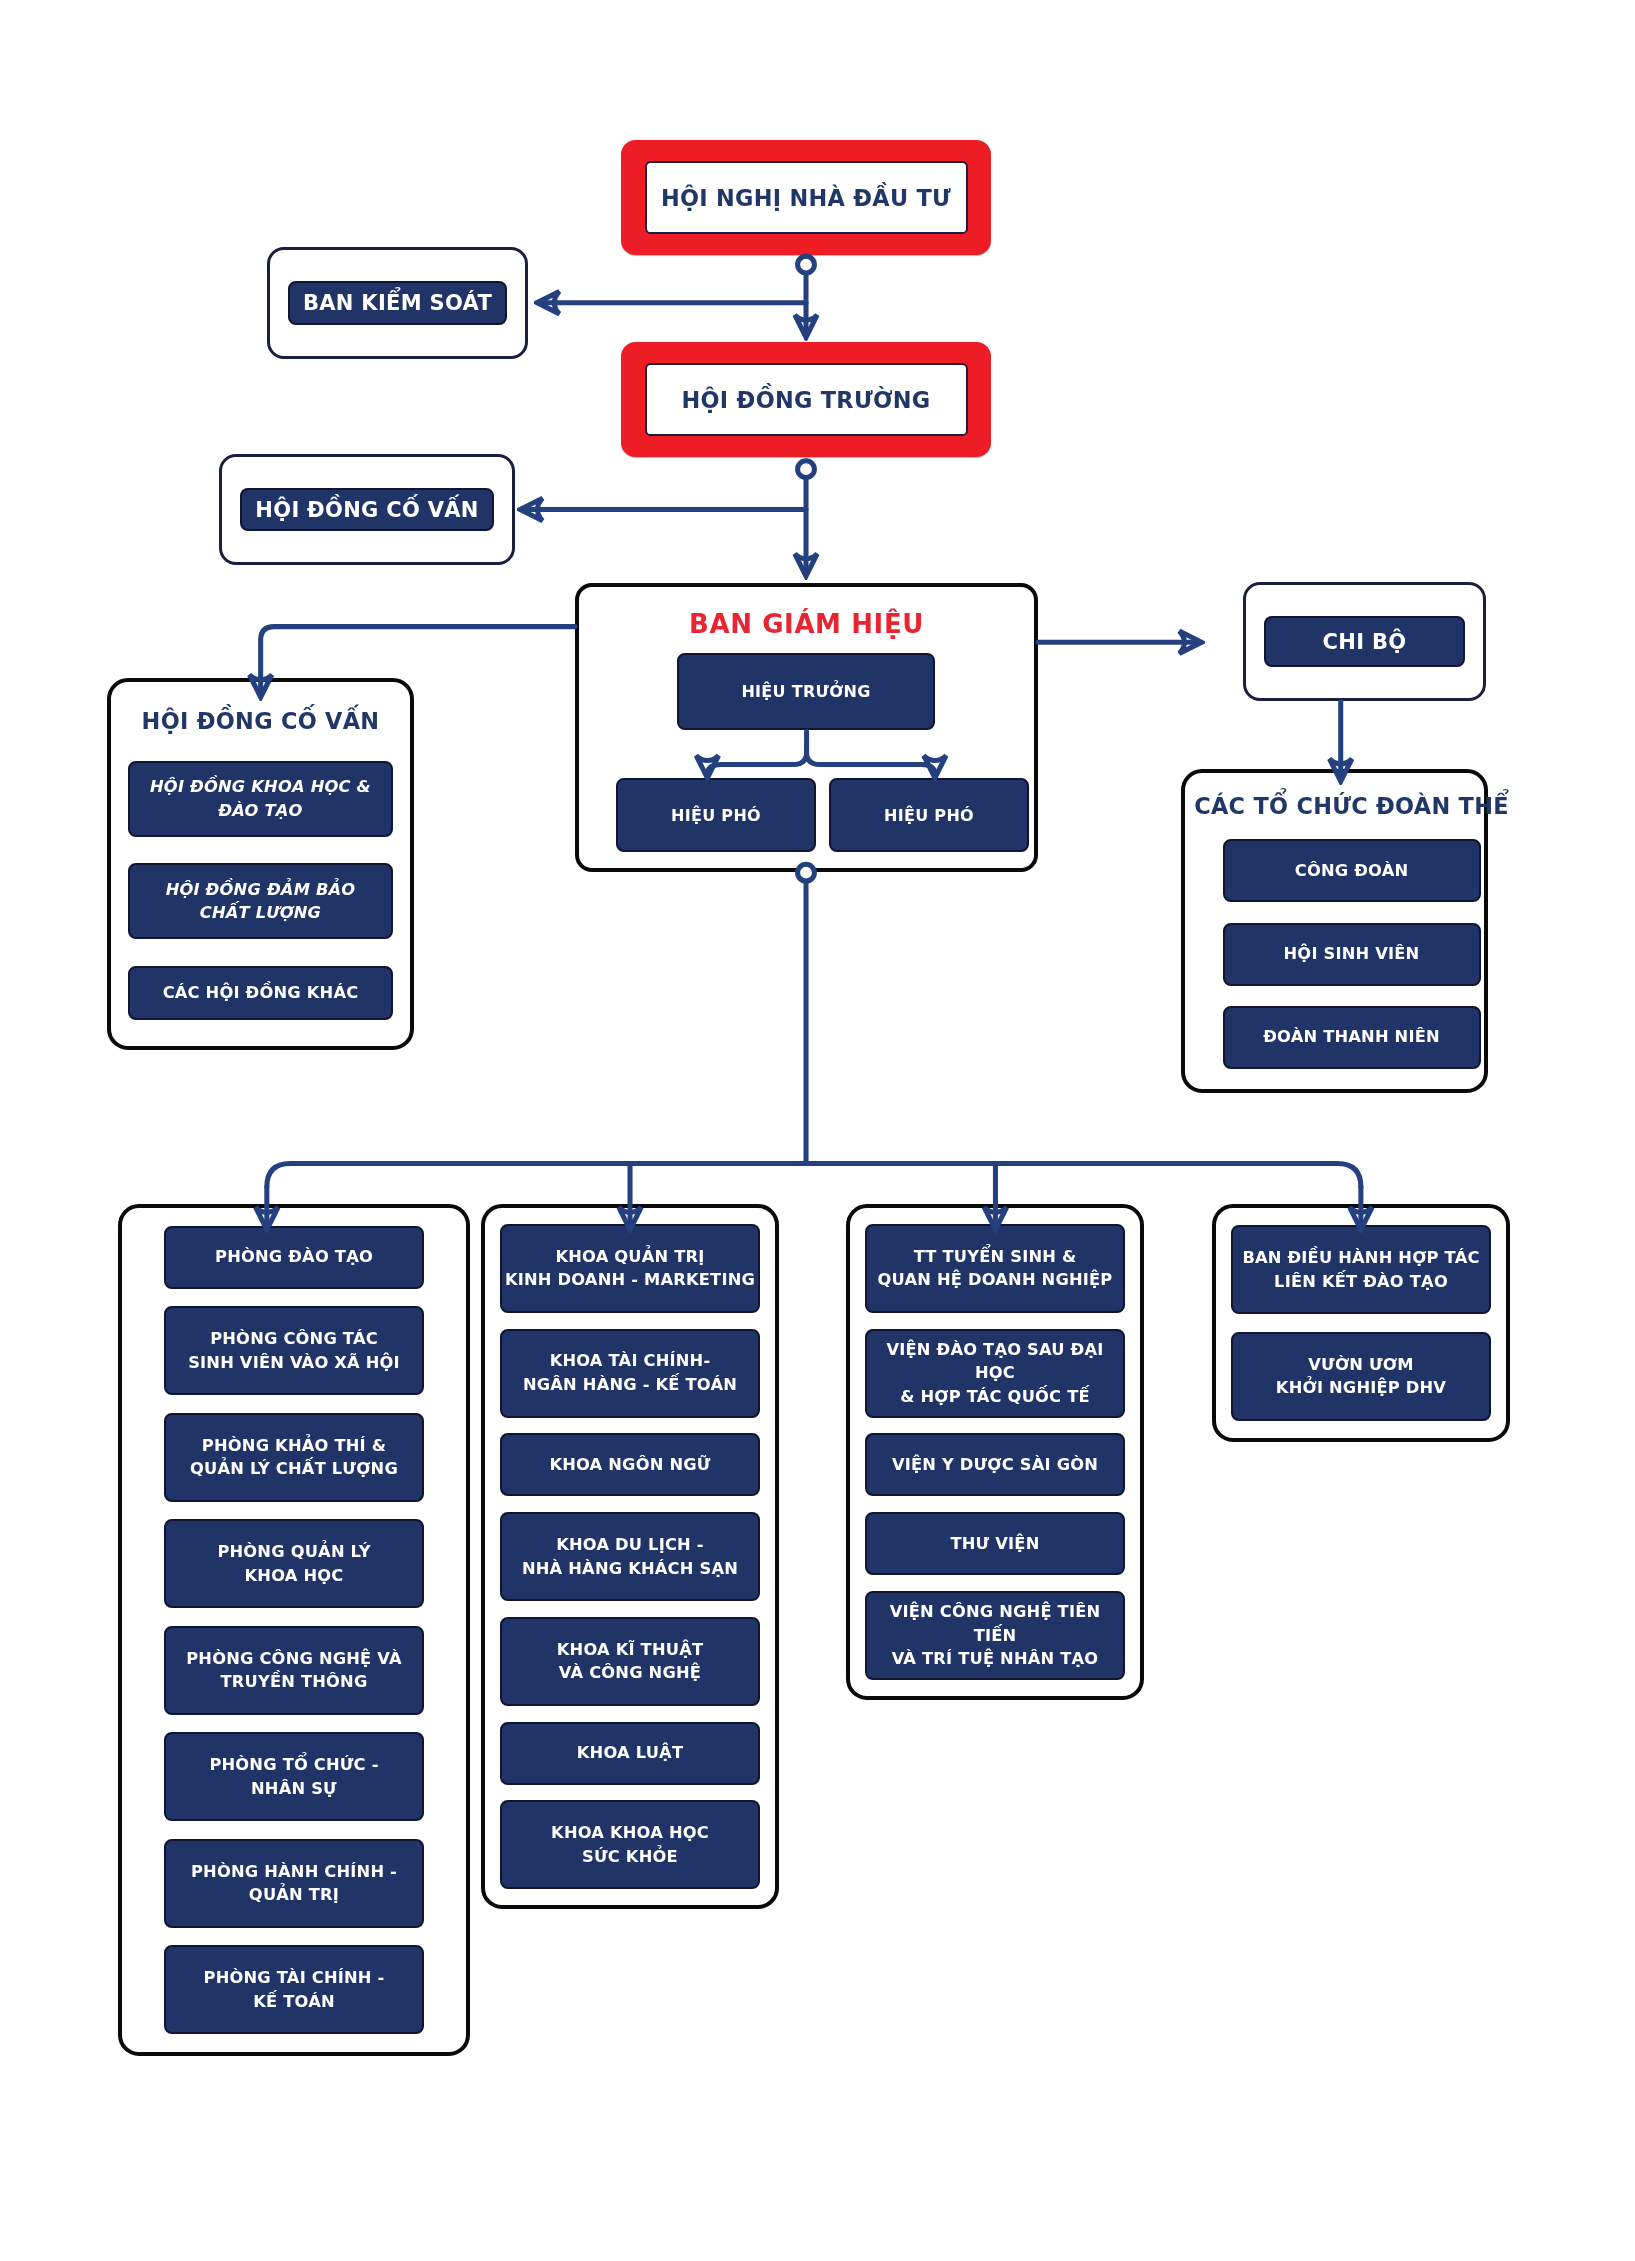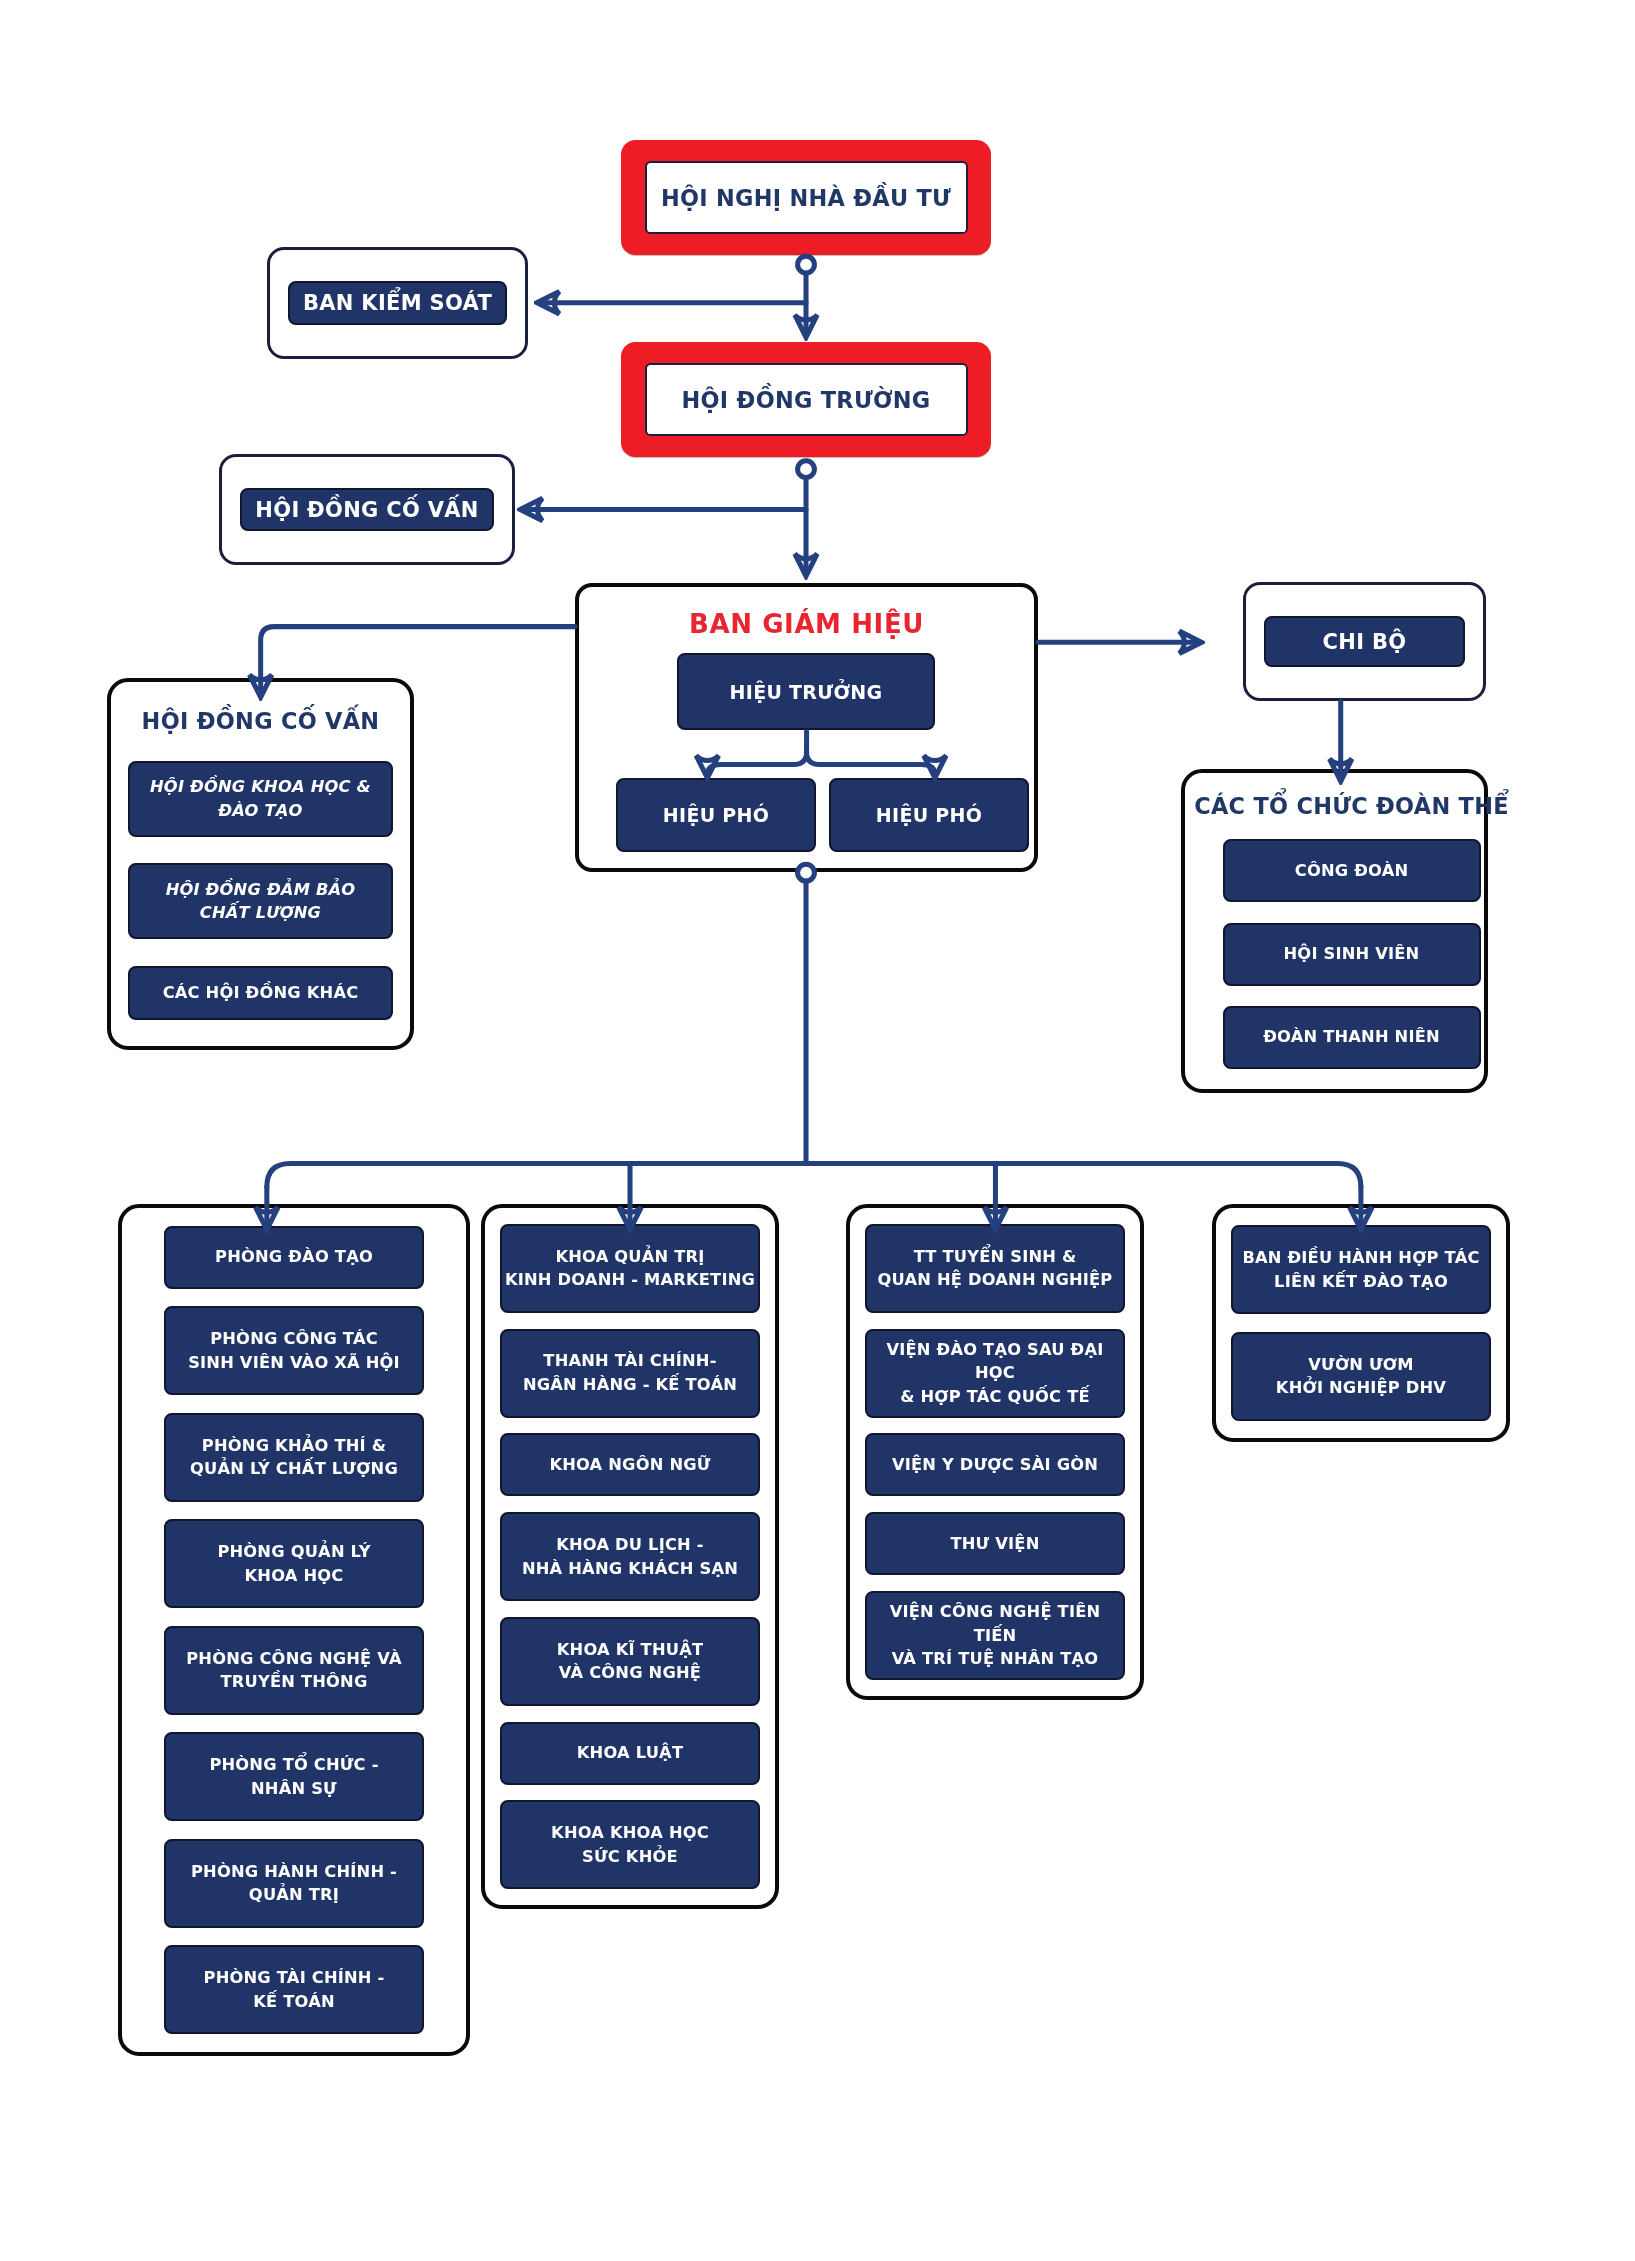--- a/index.html
+++ b/index.html
@@ -43,21 +43,21 @@
   .wf .lbl{font-size:21px;letter-spacing:0.3px;white-space:nowrap;color:#fff;font-weight:bold;}
 
   
   #bgh{
     background:#ffffff;border:4.5px solid #0A0A0A;border-radius:17px;z-index:2;
   }
   #bgh .board-title{
     position:absolute;left:0;right:0;top:22.4px;text-align:center;
     color:#E82530;font-weight:bold;font-size:26px;letter-spacing:0.6px;
   }
-  #bgh .navybox{position:absolute;font-size:19px;letter-spacing:0.3px;}
+  #bgh .navybox{position:absolute;font-size:16px;letter-spacing:0.3px;}
 
   
   .group{
     background:#ffffff;border:4.5px solid #0A0A0A;border-radius:21px;z-index:2;
     display:flex;flex-direction:column;align-items:center;justify-content:space-evenly;
   }
   .group-title{
     color:#203768;font-weight:bold;font-size:22.4px;letter-spacing:0.3px;white-space:nowrap;
   }
   .item{
@@ -173,21 +173,21 @@
 NHÂN SỰ</div>
     <div class="navybox item h2">PHÒNG HÀNH CHÍNH -
 QUẢN TRỊ</div>
     <div class="navybox item h2">PHÒNG TÀI CHÍNH -
 KẾ TOÁN</div>
   </div>
 
   <div class="abs group" style="left:481px;top:1204px;width:298px;height:705px;">
     <div class="navybox item h2">KHOA QUẢN TRỊ
 KINH DOANH - MARKETING</div>
-    <div class="navybox item h2">THANH TÀI CHÍNH-
+    <div class="navybox item h2">KHOA TÀI CHÍNH-
 NGÂN HÀNG - KẾ TOÁN</div>
     <div class="navybox item h1">KHOA NGÔN NGỮ</div>
     <div class="navybox item h2">KHOA DU LỊCH -
 NHÀ HÀNG KHÁCH SẠN</div>
     <div class="navybox item h2">KHOA KĨ THUẬT
 VÀ CÔNG NGHỆ</div>
     <div class="navybox item h1">KHOA LUẬT</div>
     <div class="navybox item h2">KHOA KHOA HỌC
 SỨC KHỎE</div>
   </div>

